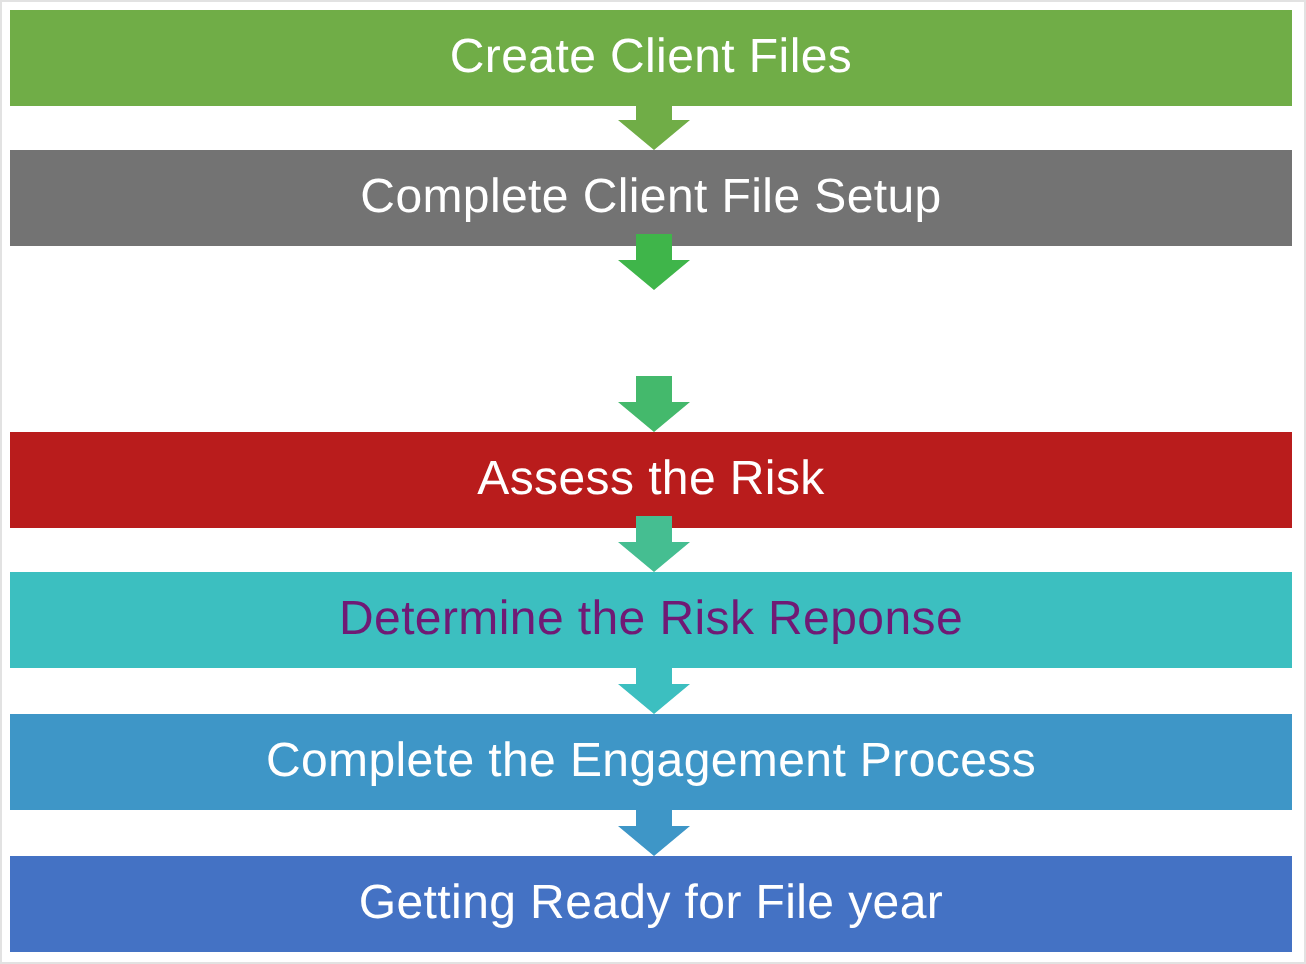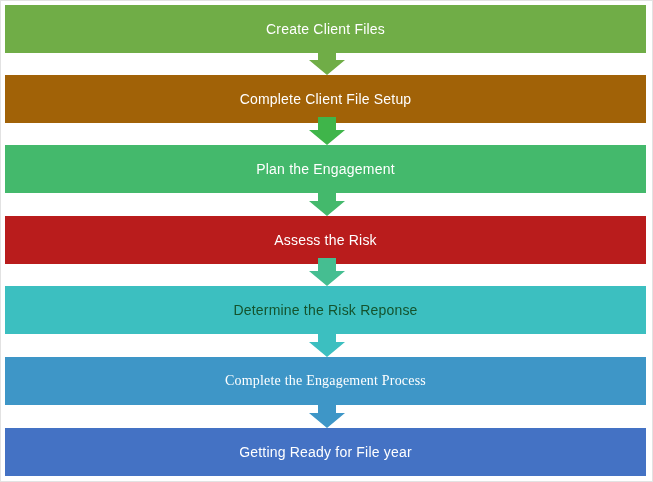--- a/index.html
+++ b/index.html
@@ -24,21 +24,21 @@
     left: 4px;
     width: 641px;
     height: 48px;
     display: flex;
     align-items: center;
     justify-content: center;
     box-sizing: border-box;
   }
   .stage-label {
     color: #ffffff;
-    font-size: 14px;
+    font-size: 24px;
     font-weight: 400;
     letter-spacing: 0.2px;
     line-height: 1;
     white-space: nowrap;
     text-align: center;
   }
   .connector {
     position: absolute;
     left: 50%;
     transform: translateX(-50%);
@@ -52,34 +52,31 @@
     height: 28px;
   }
 </style>
 </head>
 <body>
 
 <div id="flowchart" style="background: rgb(255, 255, 255); border-color: rgb(226, 226, 226);">
     <div class="stage" style="top: 4px; background: rgb(112, 173, 71);">
       <span class="stage-label" style="color: rgb(255, 255, 255);">Create Client Files</span>
     </div>
-    <div class="stage" style="top: 74px; background: #a16207;">
+    <div class="stage" style="top: 74px; background: #737373;">
       <span class="stage-label" style="color: rgb(255, 255, 255);">Complete Client File Setup</span>
-    </div>
-    <div class="stage" style="top: 144px; background: rgb(68, 185, 108);">
-      <span class="stage-label" style="color: rgb(255, 255, 255);">Plan the Engagement</span>
     </div>
     <div class="stage" style="top: 215px; background: #b91c1c;">
       <span class="stage-label" style="color: rgb(255, 255, 255);">Assess the Risk</span>
     </div>
     <div class="stage" style="top: 285px; background: rgb(60, 191, 192);">
-      <span class="stage-label" style="color: #14532d;">Determine the Risk Reponse</span>
+      <span class="stage-label" style="color: #701a75;">Determine the Risk Reponse</span>
     </div>
     <div class="stage" style="top: 356px; background: rgb(62, 150, 199);">
-      <span class="stage-label" style="color: rgb(255, 255, 255); font-family: Liberation Serif, serif;">Complete the Engagement Process</span>
+      <span class="stage-label" style="color: rgb(255, 255, 255);">Complete the Engagement Process</span>
     </div>
     <div class="stage" style="top: 427px; background: rgb(68, 114, 196);">
       <span class="stage-label" style="color: rgb(255, 255, 255);">Getting Ready for File year</span>
     </div>
     <div class="connector" style="top: 46px;">
       <svg viewBox="0 0 36 28" preserveAspectRatio="none">
         <path d="M9,0 L27,0 L27,13 L36,13 L18,28 L0,13 L9,13 Z" fill="#70AD47"></path>
       </svg>
     </div>
     <div class="connector" style="top: 116px;">

